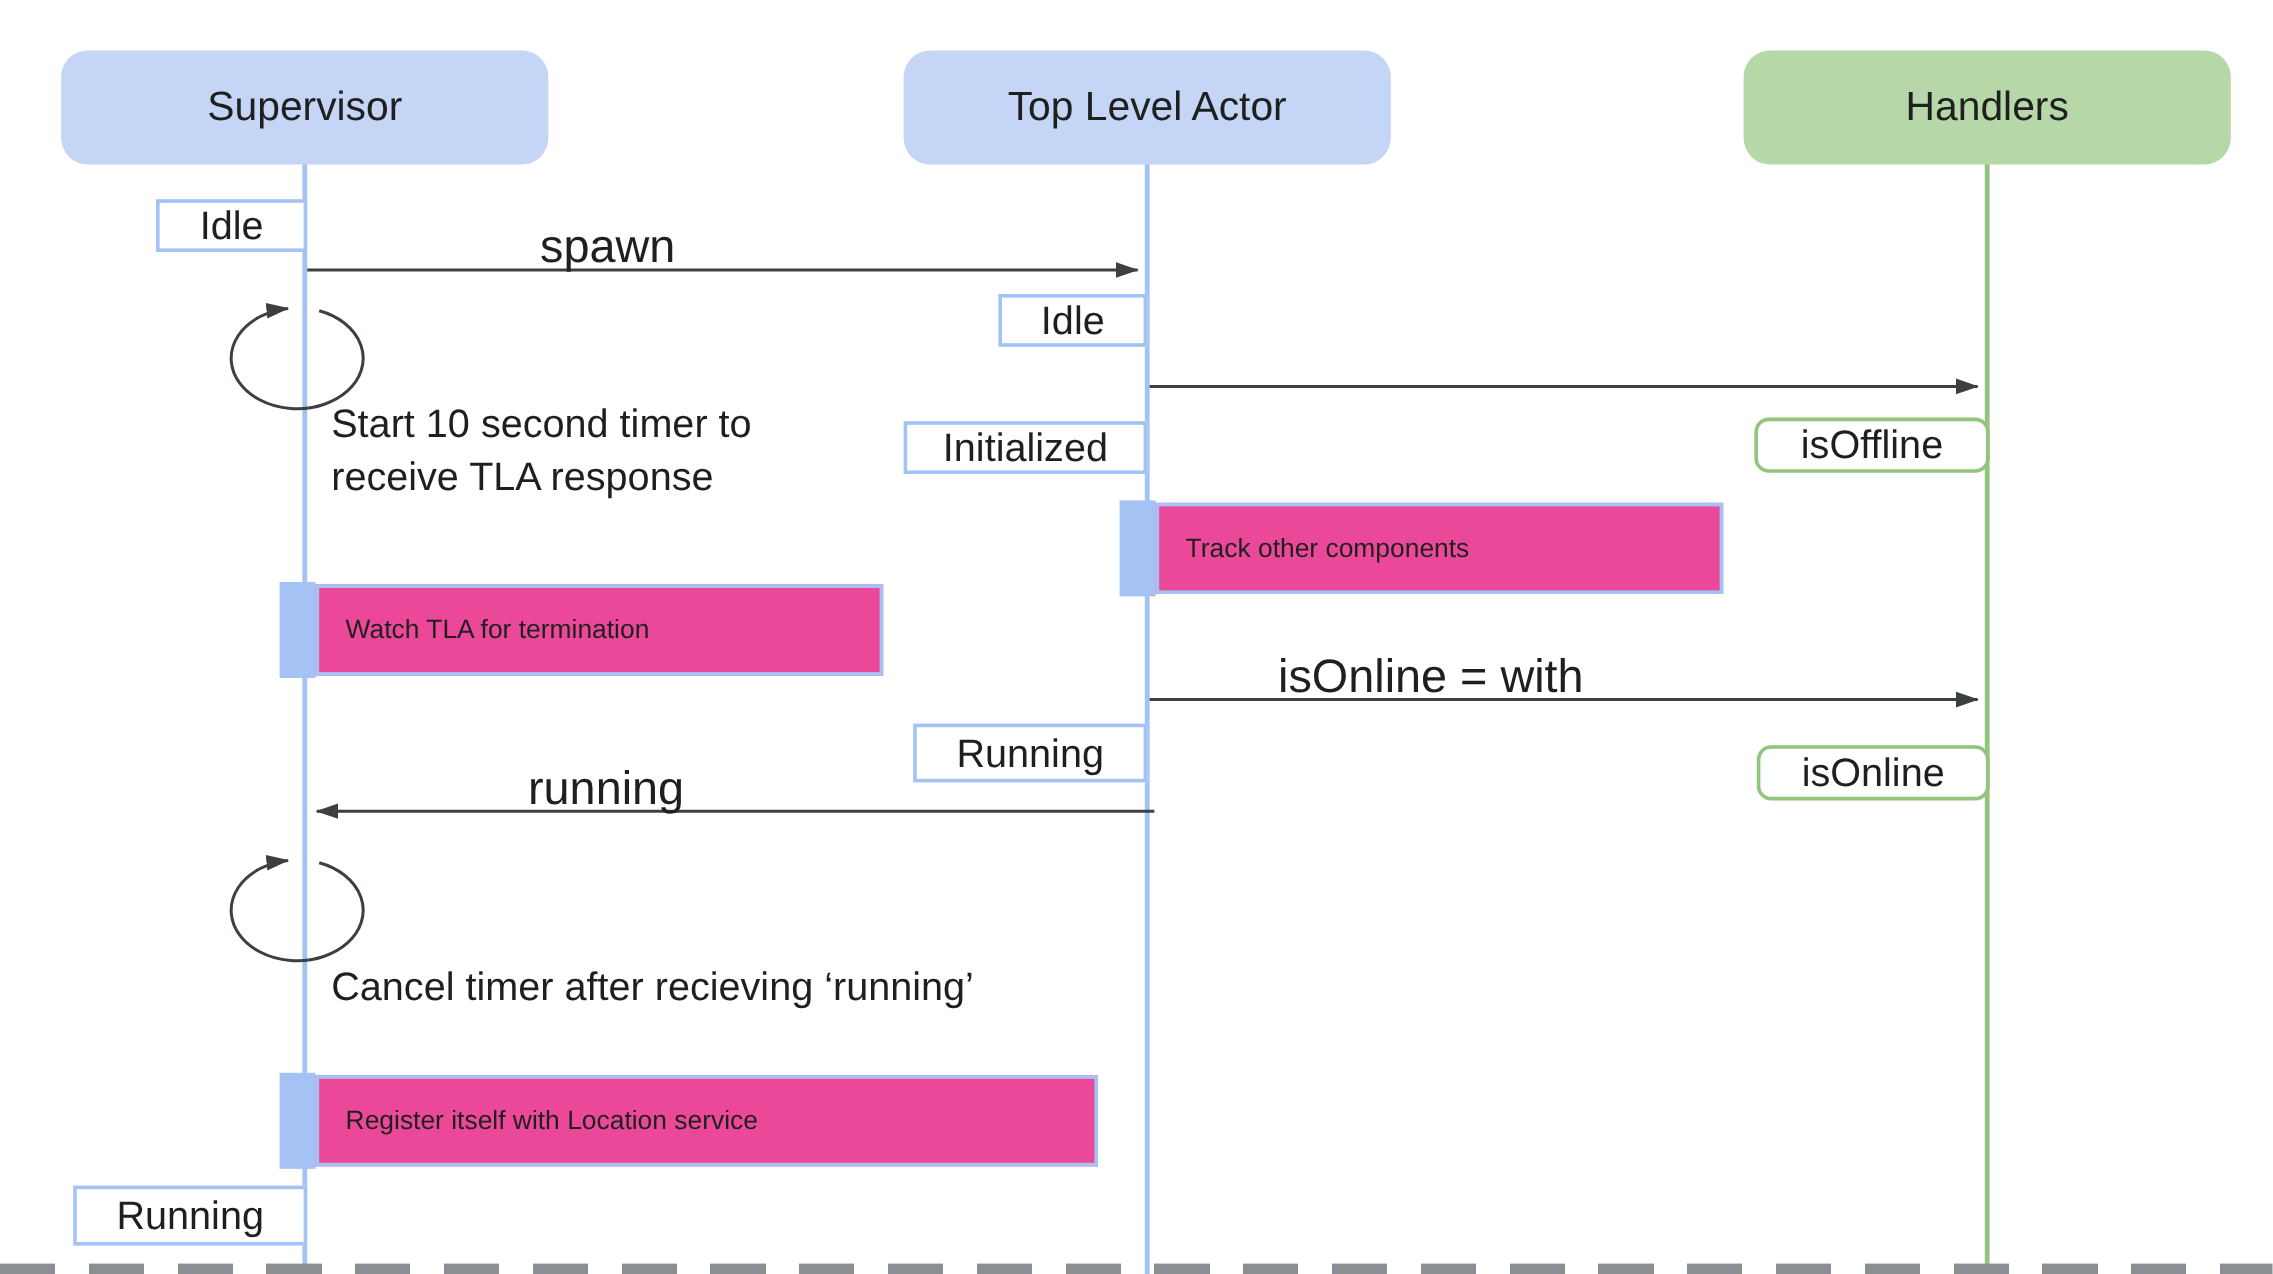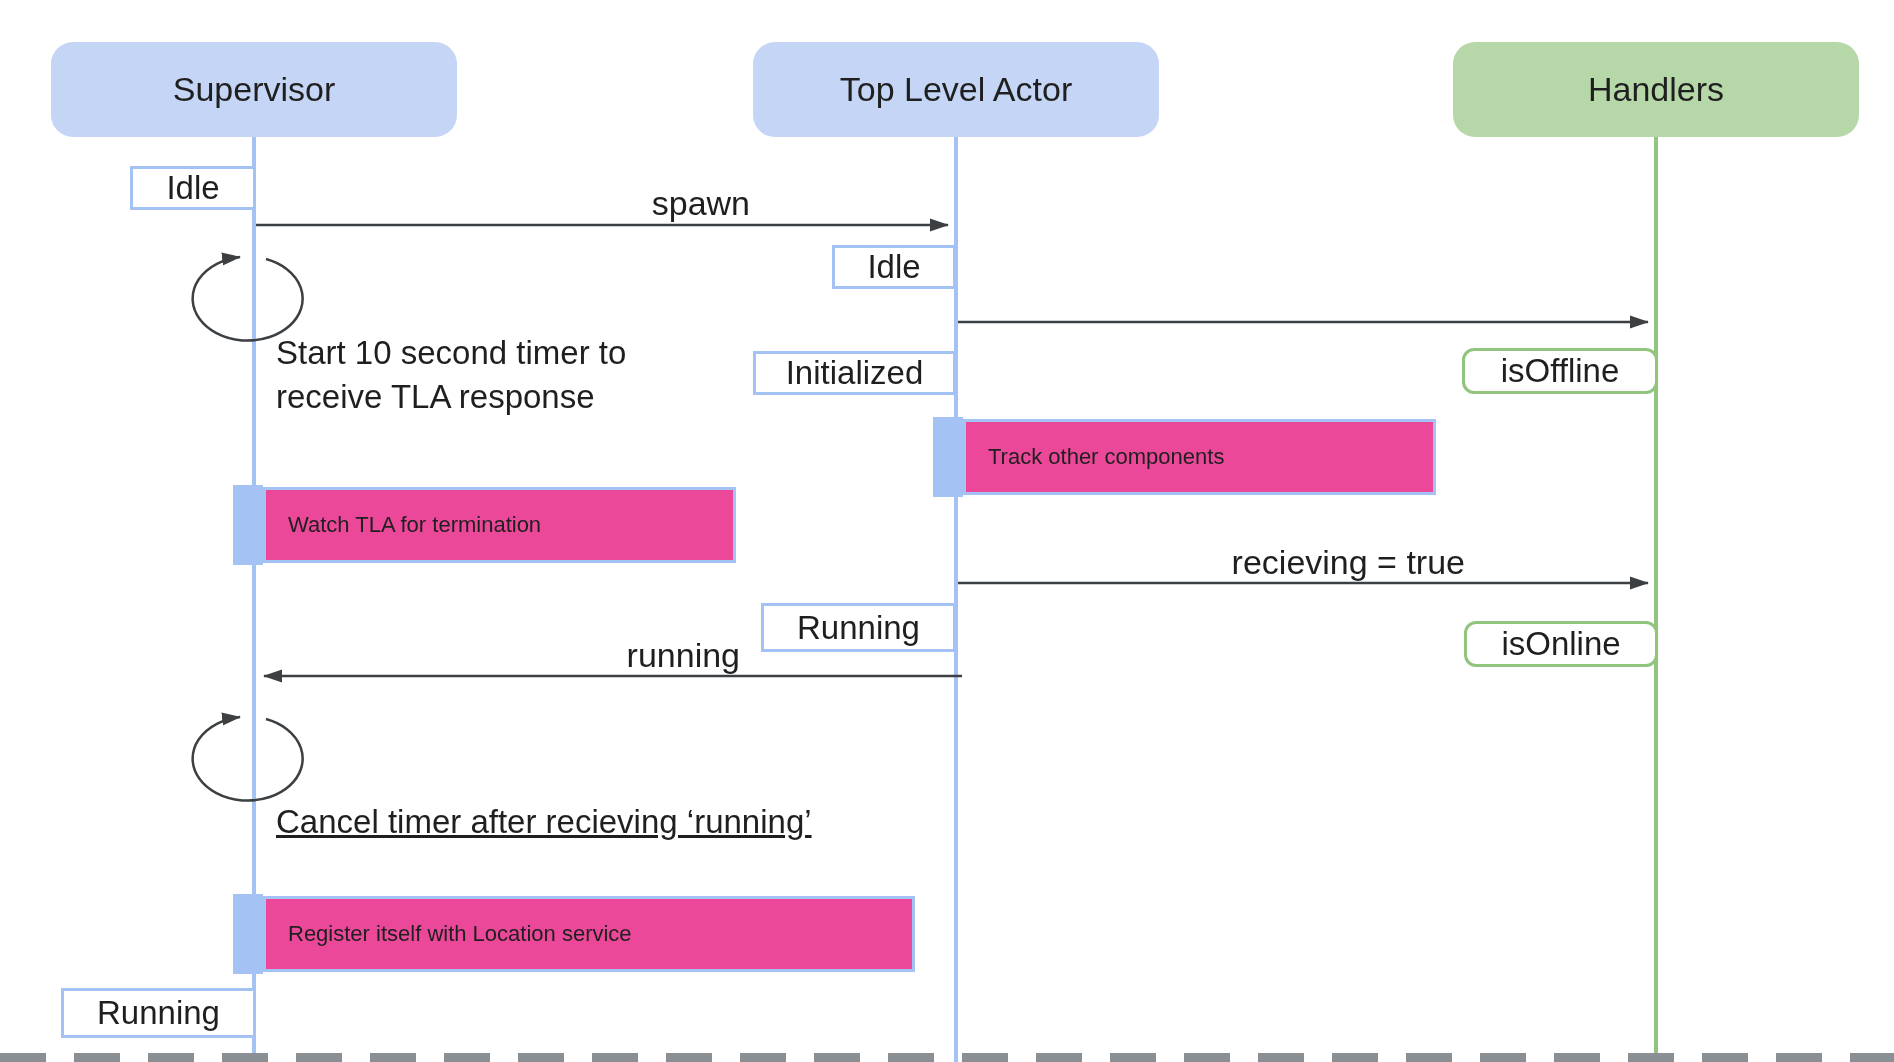--- a/index.html
+++ b/index.html
@@ -61,22 +61,22 @@
     font-size: 22px;
     box-sizing: border-box;
   }
   .activation {
     position: absolute;
     width: 30px;
     background: #a4c2f4;
   }
   .msg-label {
     position: absolute;
-    font-size: 34px;
-    text-align: right;
+    font-size: 39px;
+    text-align: left;
   }
   .note-text {
     position: absolute;
     font-size: 33px;
     line-height: 44px;
   }
   svg.arrows {
     position: absolute;
     left: 0;
     top: 0;
@@ -144,25 +144,25 @@
     <span>Running</span>
   </div>
   <div class="state green" style="left:1464px; top:621px; width:194px; height:46px;">
     <span>isOnline</span>
   </div>
   <div class="state" style="left:61px; top:988px; width:195px; height:50px;">
     <span>Running</span>
   </div>
 
   <div class="msg-label" style="left:450px; top:184px; width:300px;">spawn</div>
-  <div class="msg-label" style="left:1065px; top:543px; width:400px;">recieving = true</div>
+  <div class="msg-label" style="left:1065px; top:543px; width:400px;">isOnline = with</div>
   <div class="msg-label" style="left:440px; top:636px; width:300px;">running</div>
 
   <div class="note-text" style="left:276px; top:331px; width:430px;">Start 10 second timer to receive TLA response</div>
-  <div class="note-text" style="left:276px; top:800px; width:720px;text-decoration:underline;">Cancel timer after recieving ‘running’</div>
+  <div class="note-text" style="left:276px; top:800px; width:720px;">Cancel timer after recieving ‘running’</div>
 
   <div class="activation" style="left:933px; top:417px; height:80px;"></div>
   <div class="notebox" style="left:963px; top:419px; width:473px; height:76px;">
     <span>Track other components</span>
   </div>
 
   <div class="activation" style="left:233px; top:485px; height:80px;"></div>
   <div class="notebox" style="left:263px; top:487px; width:473px; height:76px;">
     <span>Watch TLA for termination</span>
   </div>

